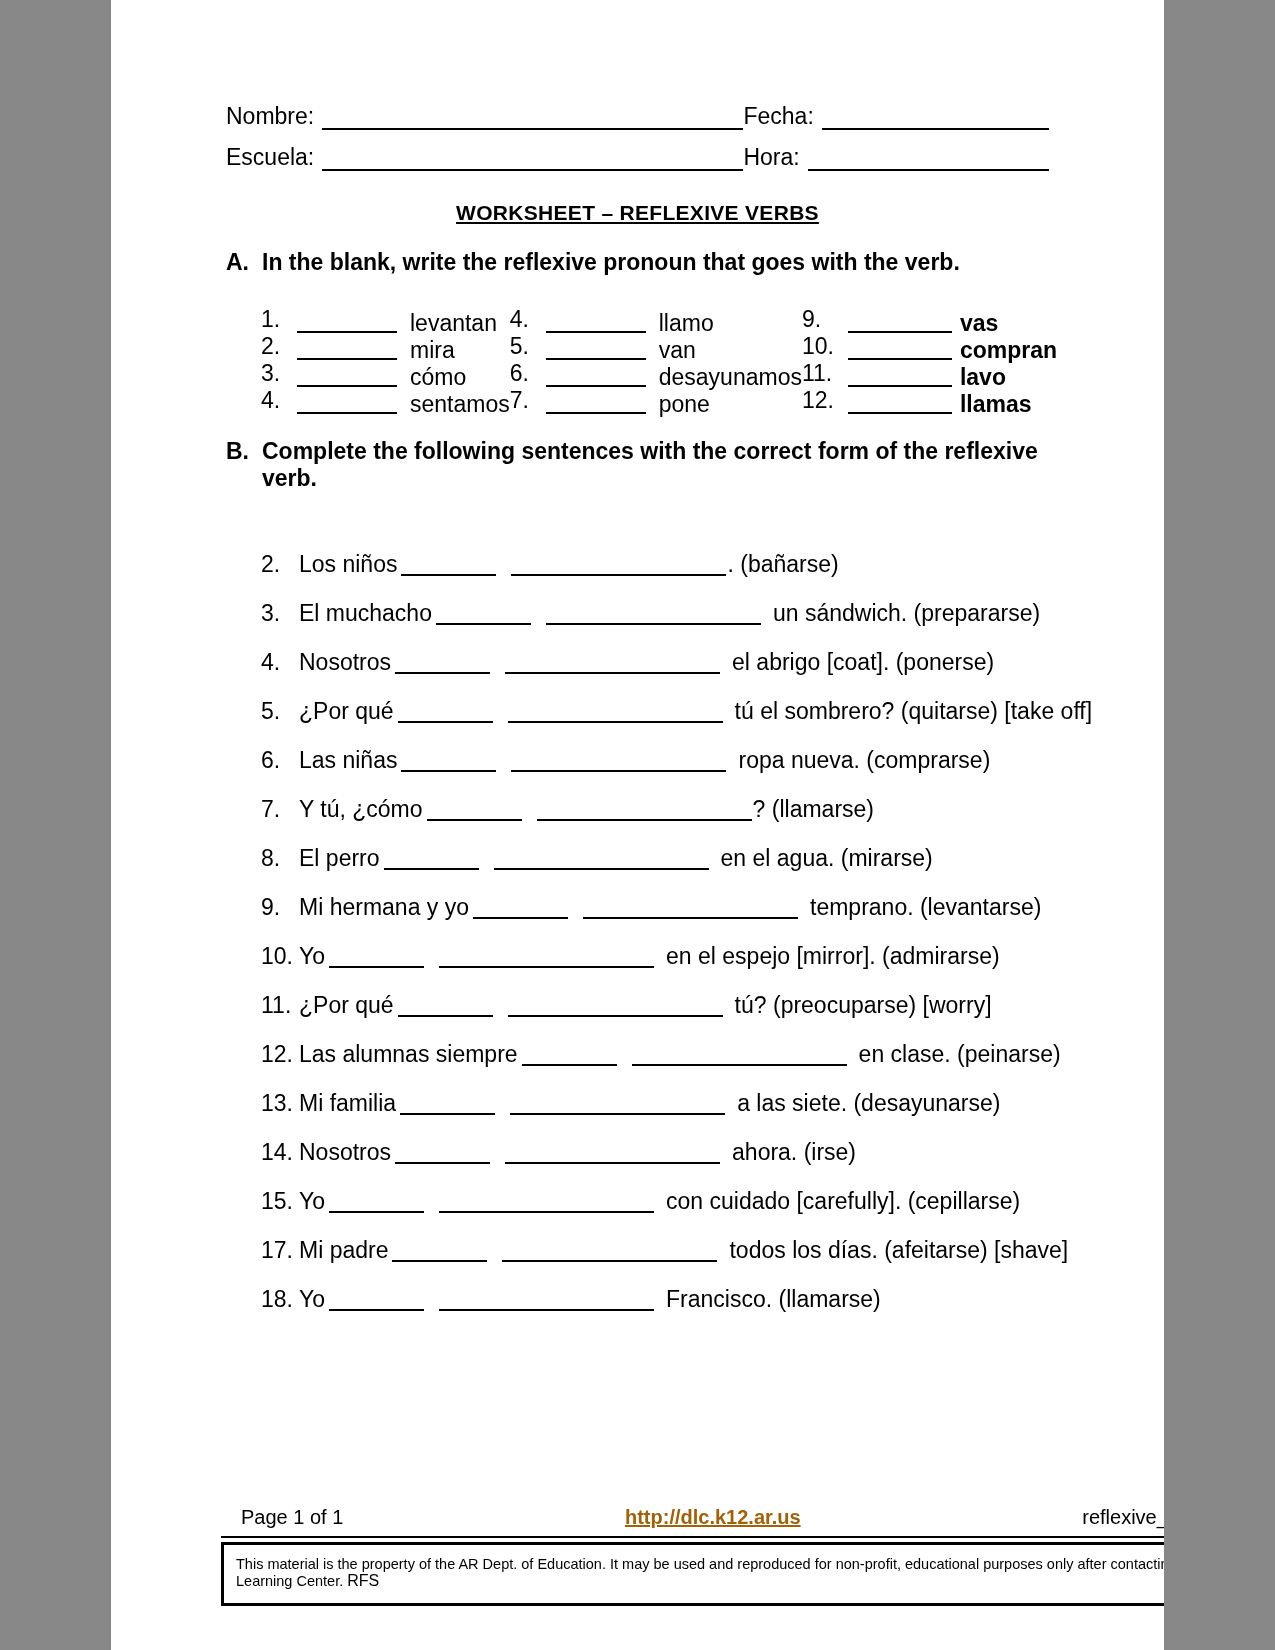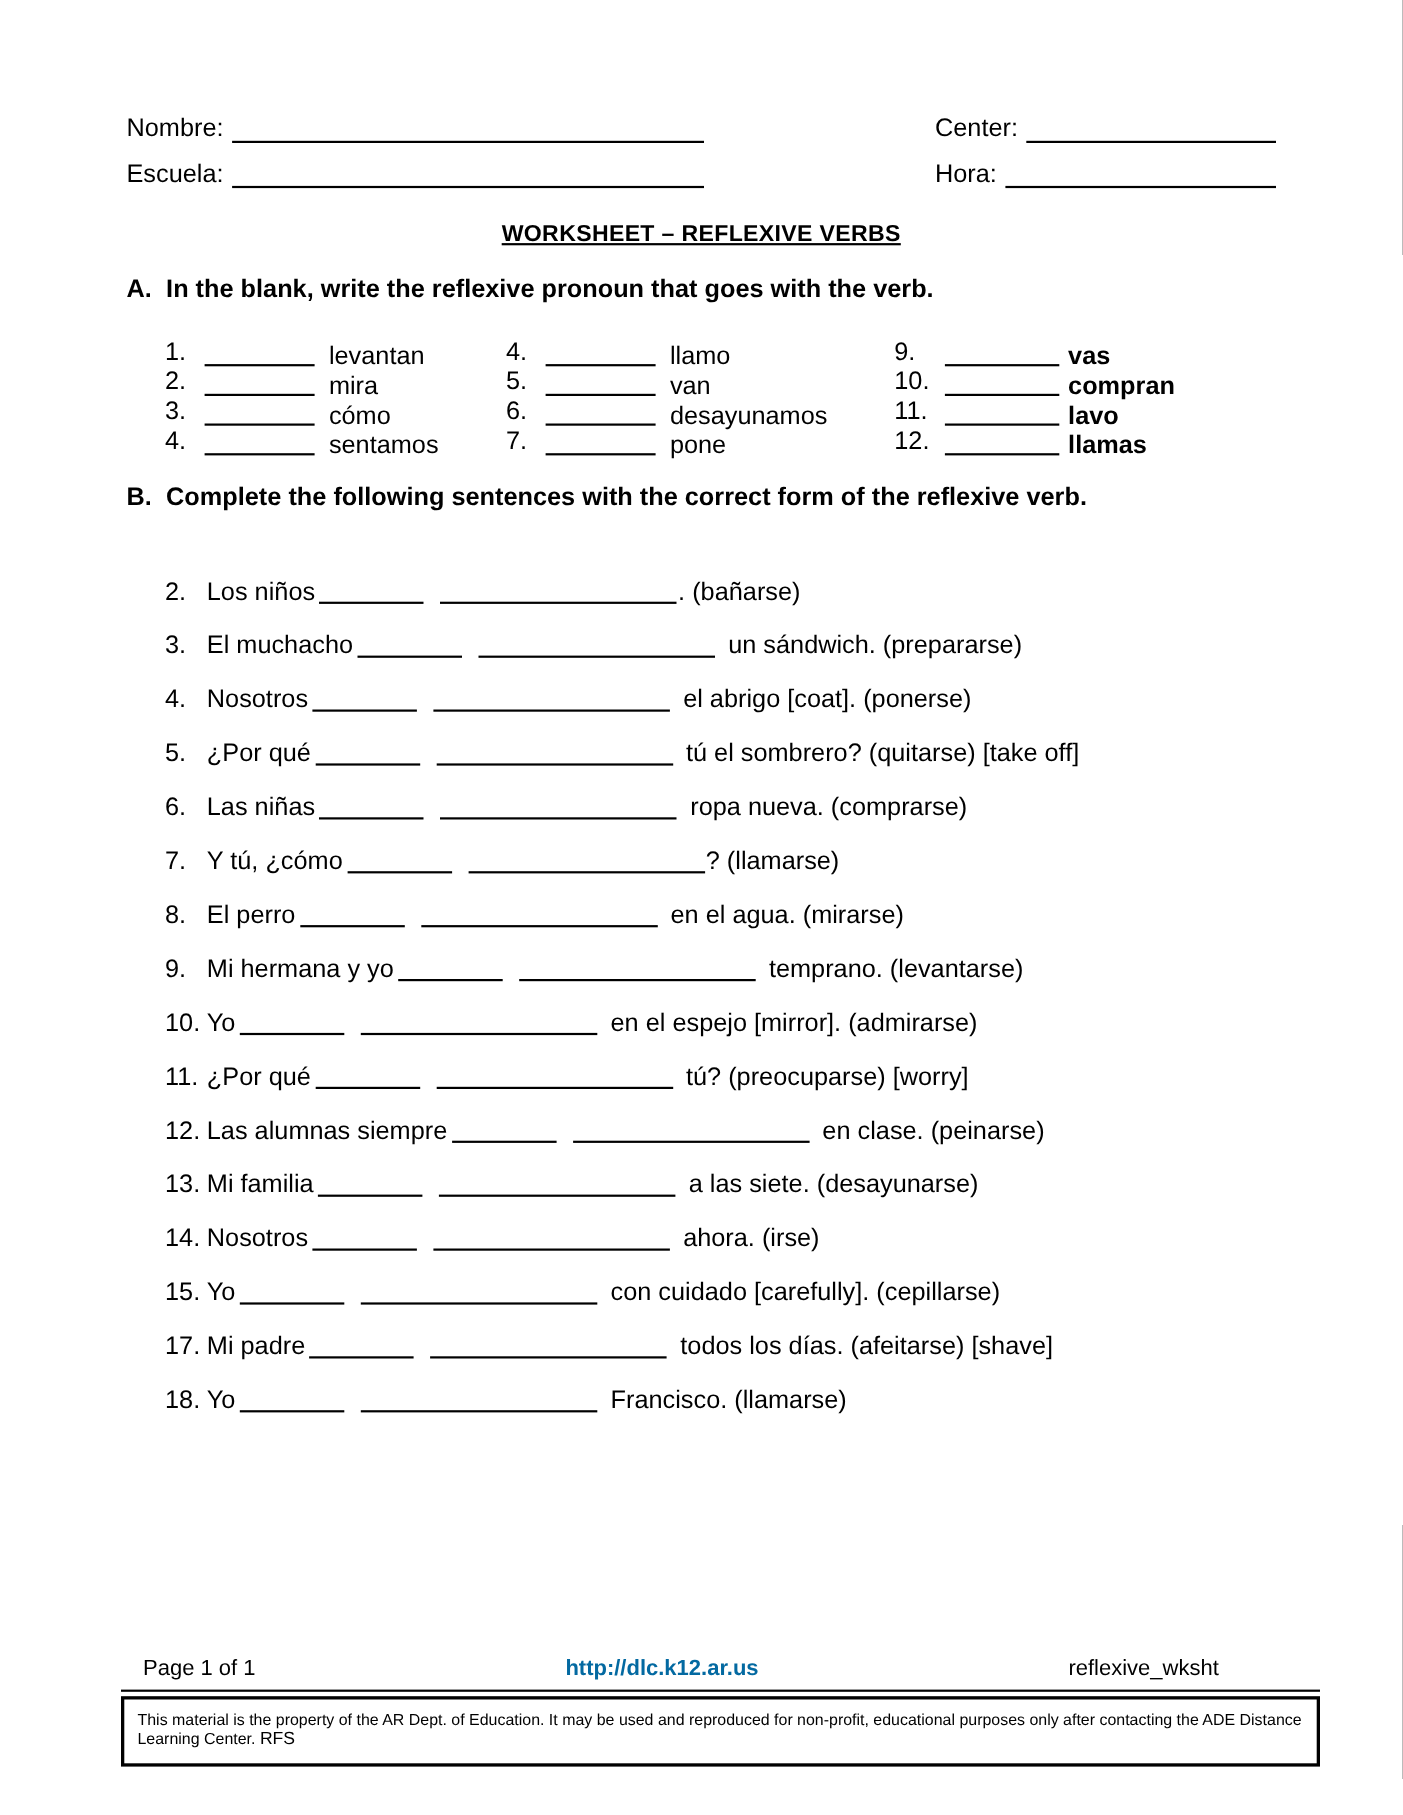--- a/index.html
+++ b/index.html
@@ -1,18 +1,18 @@
 <!DOCTYPE html>
 <html><head>
 <meta charset="utf-8">
 <style>
   html,body { margin:0; padding:0; background:#888; }
   .page {
     position:relative;
-    width:1275px; height:1650px;
+    width:1053px; height:1650px;
     margin:0 auto;
     background:#ffffff;
     color:#000;
     font-family:"Liberation Sans","DejaVu Sans",sans-serif;
     font-size:23px;
     overflow:hidden;
   }
   .content { padding:103px 115px 0 115px; }
 
   
@@ -48,37 +48,37 @@
   .blank-long  { width:215px; margin-left:15px; }
   .item-b .post { margin-left:12px; }
   .item-b.tight .post { margin-left:1px; }
 
   
   .footer { position:absolute; left:110px; width:1090px; top:1506px; }
   .footer-row {
     display:flex; justify-content:space-between; align-items:baseline;
     font-size:20px; padding:0 92px 7px 20px; border-bottom:2px solid #000;
   }
-  .footer-url { font-weight:bold; color:#0369a1; cursor:pointer; }
+  .footer-url { font-weight:bold; text-decoration:underline; color:#a16207; cursor:pointer; }
   .disclaimer-box { border:3px solid #000; margin-top:4px; padding:11px 12px 13px 12px; font-size:14.5px; }
   .rfs { font-size:16px; }
 </style>
 </head>
 <body>
 
 <div class="page">
   <div class="content">
 
     <div class="hdr-row">
       <div class="hdr-field left">
         <span class="hdr-label">Nombre:</span>
         <span class="hdr-line"></span>
       </div>
       <div class="hdr-field right">
-        <span class="hdr-label">Center:</span>
+        <span class="hdr-label">Fecha:</span>
         <span class="hdr-line"></span>
       </div>
     </div>
     <div class="hdr-row">
       <div class="hdr-field left">
         <span class="hdr-label">Escuela:</span>
         <span class="hdr-line"></span>
       </div>
       <div class="hdr-field right">
         <span class="hdr-label">Hora:</span>

